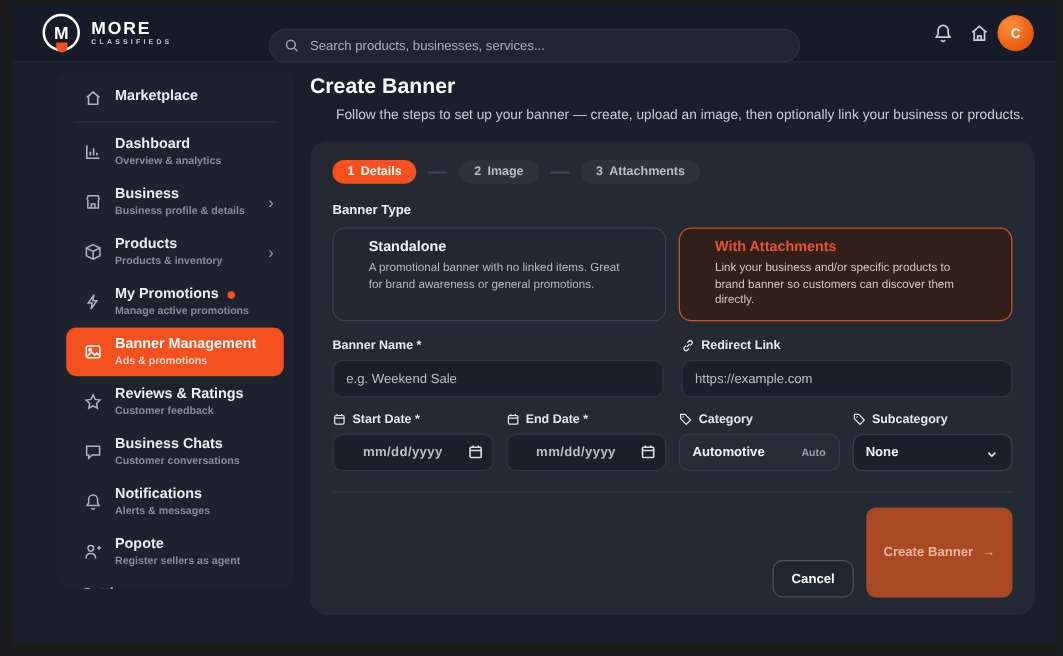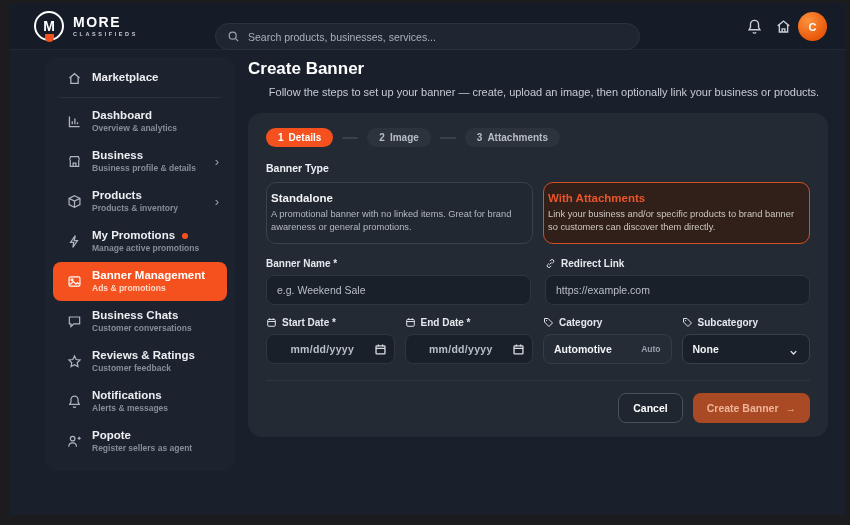--- a/index.html
+++ b/index.html
@@ -60,21 +60,21 @@
   .step-pill { display:inline-flex; align-items:center; padding:4px 12px; border-radius:999px; background:#2d333d;
                color:#b7bdc6; font-size:10px; font-weight:bold; cursor:pointer; }
   .step-pill .n { margin-right:5px; }
   .step-pill.active { background:#f4511e; color:#fff; }
   .step-line { width:16px; height:2px; background:#3a414c; margin:0 9px; border-radius:1px; }
 
   .sect-label { color:#eef0f4; font-size:10.5px; font-weight:bold; margin:15px 0 8px; display:flex; align-items:center; gap:6px; }
   .sect-label svg, .f-label svg { width:11px; height:11px; stroke:currentColor; flex:none; }
 
   .type-row { display:flex; gap:10px; }
-  .type-card { flex:1; border-radius:10px; padding:9px 4px 10px; cursor:pointer; }
+  .type-card { flex:1; border-radius:10px; padding:9px 28px 10px; cursor:pointer; }
   .type-card.plain { background:#222831; border:1px solid #3a414d; }
   .type-card.selected { background:#311f19; border:1.5px solid #cf5224; }
   .type-title { font-size:11.5px; font-weight:bold; color:#f1f3f5; }
   .type-card.selected .type-title { color:#e8552a; }
   .type-desc { font-size:9.3px; color:#b3b9c1; margin-top:4px; line-height:1.35; }
   .type-card.selected .type-desc { color:#cdc8c4; }
 
   .grid2 { display:grid; grid-template-columns:1fr 1fr; column-gap:14px; margin-top:14px; }
   .grid4 { display:grid; grid-template-columns:repeat(4, 1fr); column-gap:10px; margin-top:12px; }
   .f-label { color:#e5e9ee; font-size:10px; font-weight:bold; margin-bottom:6px; display:flex; align-items:center; gap:5px; }
@@ -92,21 +92,21 @@
   .cat-badge { margin-left:auto; color:#9aa1ac; font-size:8.5px; font-weight:bold; }
   .sub-field { background:#1a202a; border:1px solid #39404c; }
   .sub-value { color:#f0f2f5; font-size:10.5px; font-weight:bold; }
   .sub-chev { margin-left:auto; width:11px; height:11px; color:#dfe3e8; }
   .sub-chev svg { width:11px; height:11px; stroke:currentColor; }
 
   .footer { border-top:1px solid rgba(255,255,255,0.06); margin-top:16px; padding-top:12px;
             display:flex; justify-content:flex-end; gap:10px; }
   .btn { border-radius:8px; font-size:10.5px; font-weight:bold; padding:8px 14px; cursor:pointer;
          font-family:"Liberation Sans", sans-serif; border:none; display:flex; align-items:center; gap:7px; }
-  .btn-cancel { background:#20262f; border:1px solid #4a515c; color:#ffffff; }
+  .btn-cancel { background:#20262f; border:1px solid #4a515c; color:#ffffff;margin-top:42px; }
   .btn-create { background:#a94a24; color:#eeb49b; }
 </style>
 </head>
 <body>
 
 <div class="app">
 
   <div class="header">
     <div class="logo-wrap">
       <div class="logo-badge">
@@ -217,37 +217,37 @@
           </svg>
         </span>
         <span class="s-text">
           <span class="s-title">Banner Management</span>
           <span class="s-sub">Ads &amp; promotions</span>
         </span>
       </div>
       <div class="s-item">
         <span class="s-icon">
           <svg viewBox="0 0 16 16" fill="none" stroke-width="1.3">
+            <path d="M8 2.1 9.8 5.9l4.1.5-3 2.9.8 4.1L8 11.4l-3.7 2 .8-4.1-3-2.9 4.1-.5Z"></path>
+          </svg>
+        </span>
+        <span class="s-text">
+          <span class="s-title">Reviews &amp; Ratings</span>
+          <span class="s-sub">Customer feedback</span>
+        </span>
+      </div>
+      <div class="s-item">
+        <span class="s-icon">
+          <svg viewBox="0 0 16 16" fill="none" stroke-width="1.3">
             <path d="M2.5 3.2h11v7.4H7.2L4.2 13.4v-2.8H2.5Z"></path>
           </svg>
         </span>
         <span class="s-text">
           <span class="s-title">Business Chats</span>
           <span class="s-sub">Customer conversations</span>
-        </span>
-      </div>
-      <div class="s-item">
-        <span class="s-icon">
-          <svg viewBox="0 0 16 16" fill="none" stroke-width="1.3">
-            <path d="M8 2.1 9.8 5.9l4.1.5-3 2.9.8 4.1L8 11.4l-3.7 2 .8-4.1-3-2.9 4.1-.5Z"></path>
-          </svg>
-        </span>
-        <span class="s-text">
-          <span class="s-title">Reviews &amp; Ratings</span>
-          <span class="s-sub">Customer feedback</span>
         </span>
       </div>
       <div class="s-item">
         <span class="s-icon">
           <svg viewBox="0 0 16 16" fill="none" stroke-width="1.3">
             <path d="M8 2.2a3.8 3.8 0 0 1 3.8 3.8v2.7l1.3 2.3H2.9l1.3-2.3V6A3.8 3.8 0 0 1 8 2.2Z"></path>
             <path d="M6.6 13.3a1.5 1.5 0 0 0 2.8 0"></path>
           </svg>
         </span>
         <span class="s-text">

